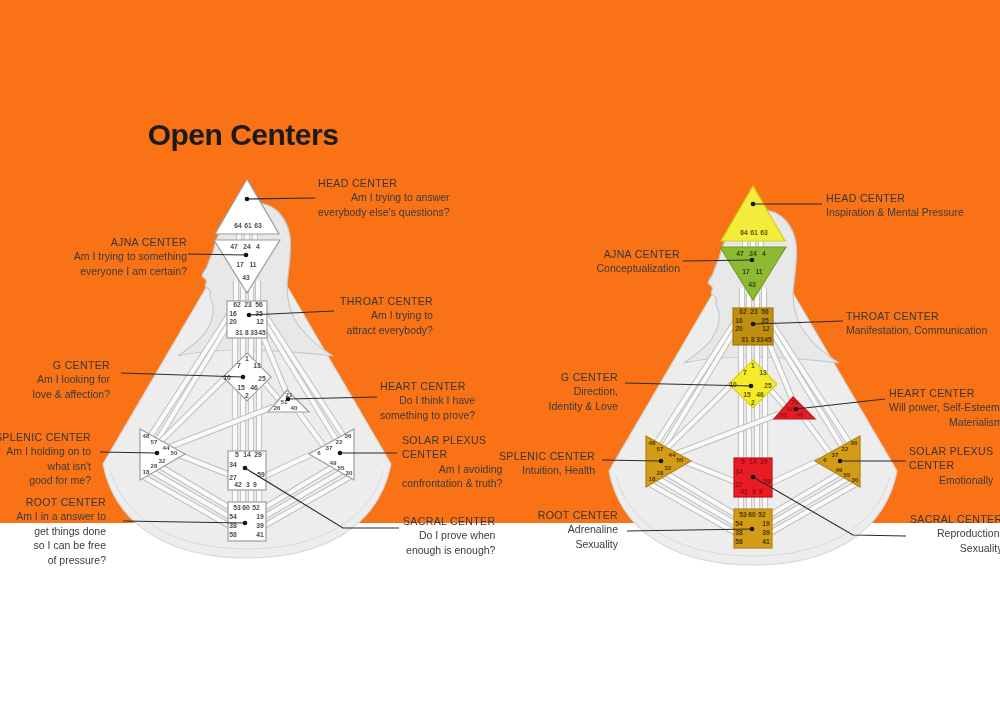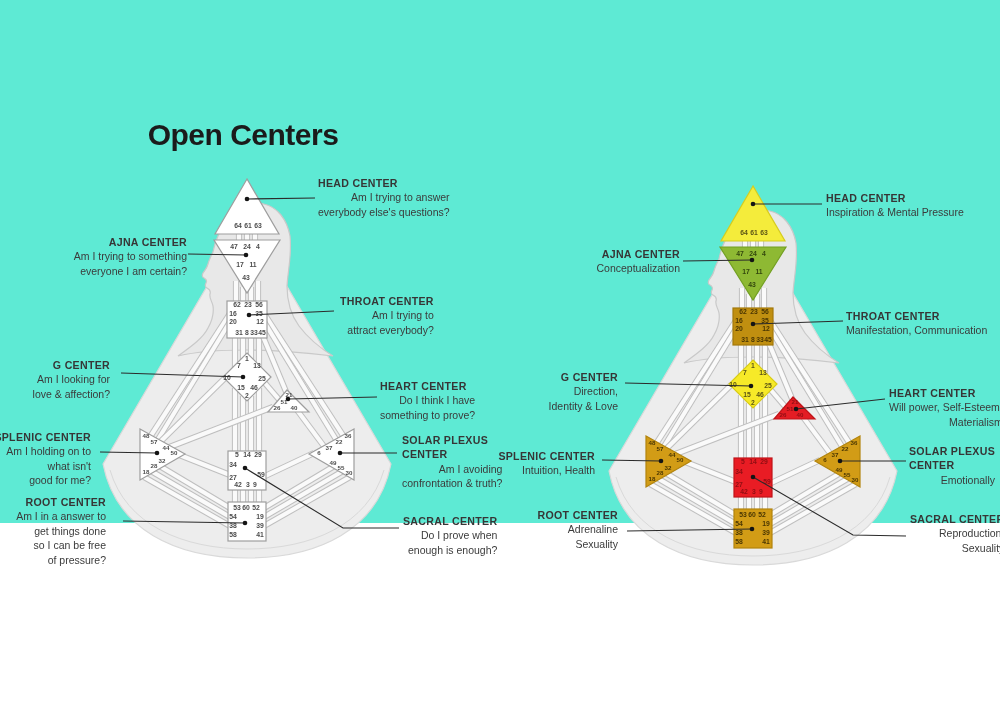--- a/index.html
+++ b/index.html
@@ -1,23 +1,23 @@
 <!DOCTYPE html>
 <html><head>
 <meta charset="utf-8">
 <style>
   html,body{margin:0;padding:0;background:#ffffff;}
   body{width:1000px;height:715px;overflow:hidden;font-family:"Liberation Sans",sans-serif;}
-  .canvas{position:relative;width:1000px;height:523px;background:#5eead4;}
+  .canvas{position:relative;width:1000px;height:523px;background:#f97316;}
   .title{position:absolute;transform:translateX(-50%);margin:0;font-size:30px;font-weight:700;
          color:#1b1b1b;letter-spacing:-0.5px;white-space:nowrap;font-family:"Liberation Sans",sans-serif;}
   #graph-svg{position:absolute;left:0;top:0;}
   .callout{position:absolute;font-size:10.5px;line-height:14.4px;color:#3b3b3b;white-space:nowrap;}
   .callout.align-right{text-align:right;}
-  .co-h{font-weight:700;font-size:10.6px;letter-spacing:0.3px;color:#363636;}
+  .co-h{font-weight:400;font-size:10.6px;letter-spacing:0.3px;color:#363636;}
   .co-l{font-weight:400;text-align:right;}
 </style>
 </head>
 <body>
 
 <div class="canvas">
   <h1 class="title" style="left:243px;top:118px;">Open Centers</h1>
   <svg id="graph-svg" width="1000" height="715" viewBox="0 0 1000 715">
       <g>
         <path d="M 247,218 L 103,464 C 116,530 176,558 247,558 C 318,558 378,530 391,464 Z" fill="#ededed" stroke="#d9d9d9" stroke-width="1.2"></path>

